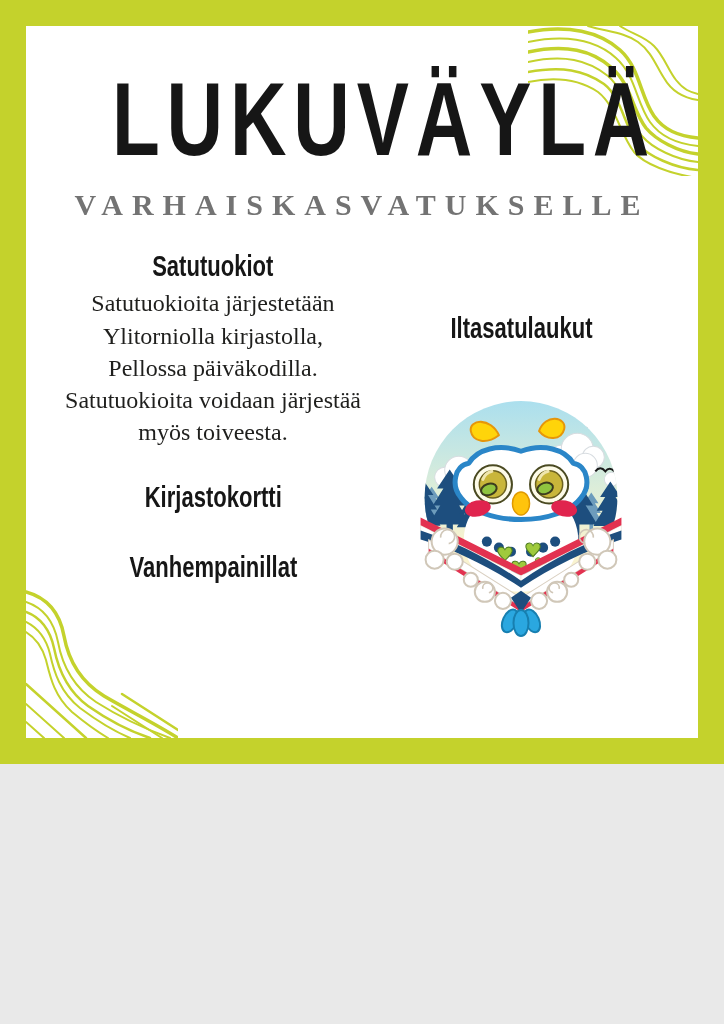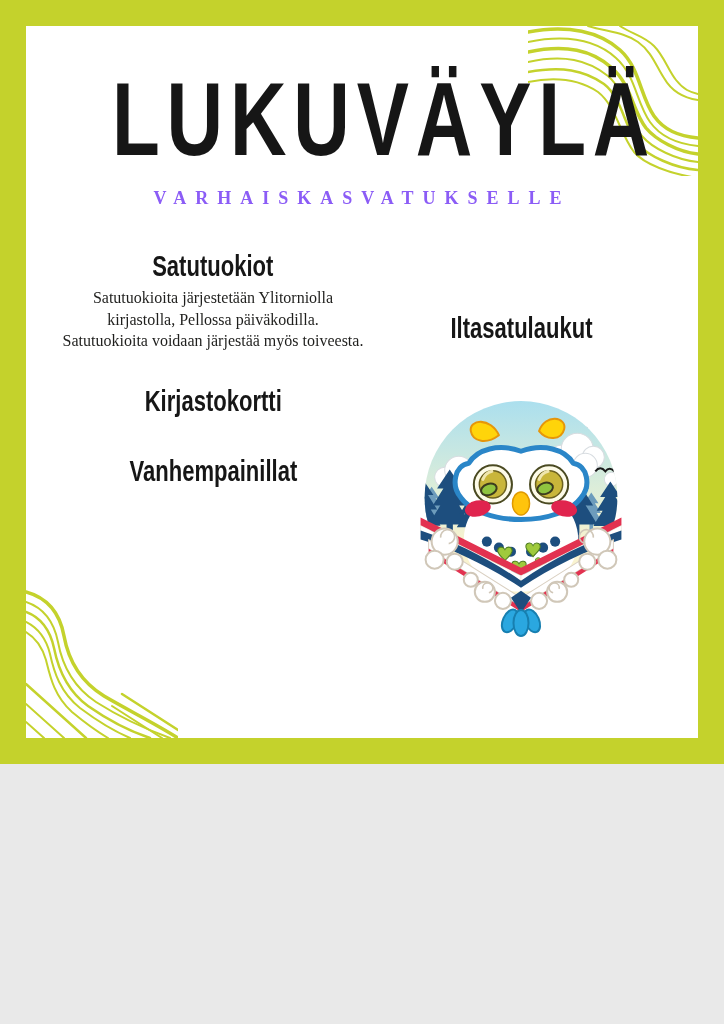--- a/index.html
+++ b/index.html
@@ -32,23 +32,23 @@
     transform:scaleX(0.76);
     transform-origin:center;
     white-space:nowrap;
     color:#161616;
   }
   .subtitle-wrap{position:absolute;left:0;right:0;top:162px;text-align:center;}
   .subtitle{
     display:inline-block;
     font-family:"Liberation Serif", serif;
     font-weight:700;
-    font-size:18px;
+    font-size:30px;
     letter-spacing:9px;
-    color:#8b5cf6;
+    color:#737373;
     white-space:nowrap;
   }
 
   
   .col{position:absolute;text-align:center;}
   .col-left{left:36px;top:224px;width:302px;}
   .col-right{left:342px;top:286px;width:306px;}
   .section{margin-bottom:33px;}
   .section-heading{
     display:inline-block;
@@ -56,21 +56,21 @@
     font-weight:700;
     font-size:29px;
     line-height:1.15;
     transform:scaleX(0.76);
     transform-origin:center;
     white-space:nowrap;
     color:#161616;
     margin-bottom:4px;
   }
   .section-body{
-    font-size:16px;
+    font-size:24px;
     line-height:1.34;
     white-space:pre-line;
     color:#1f1f1d;
   }
   .logo-wrap{margin-top:42px;text-align:center;}
   .logo-wrap svg{width:224px;height:246px;}
 </style>
 </head>
 <body>
 

